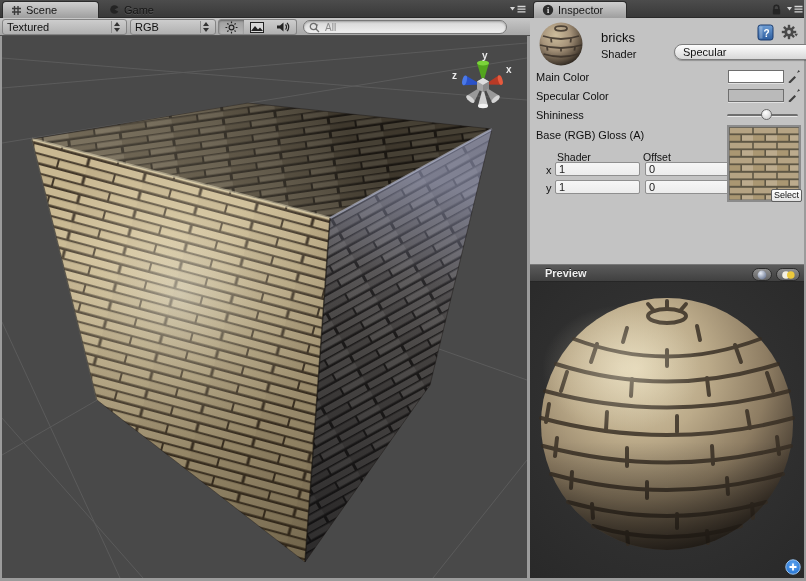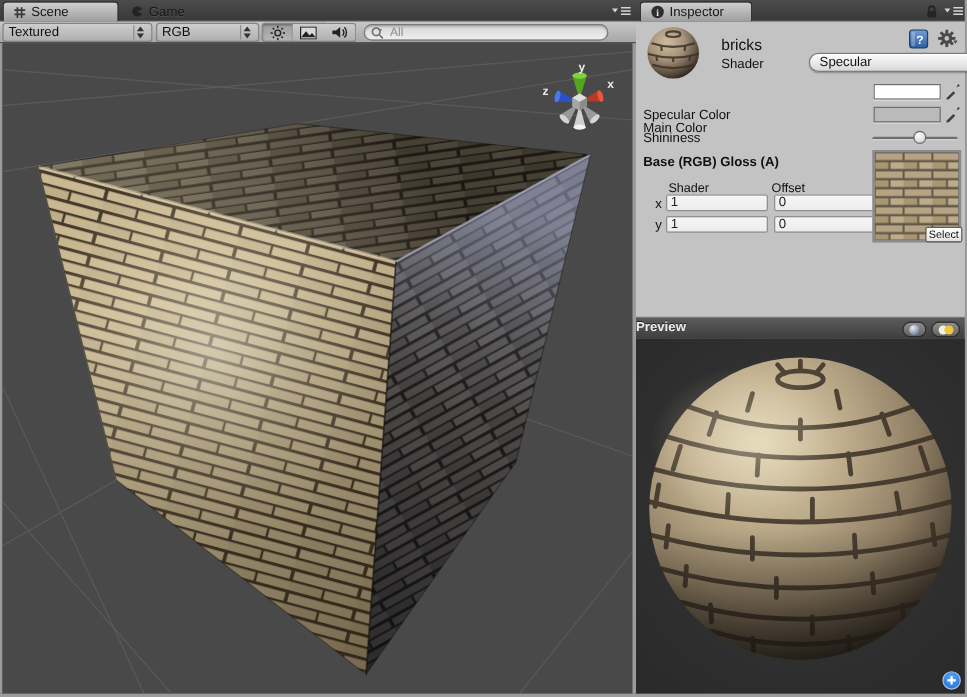--- a/index.html
+++ b/index.html
@@ -73,21 +73,21 @@
                background:#a8a8a8; border:2px solid #8b8b8b; box-shadow:0 0 0 1px #666 inset; }
   #select-btn { position:absolute; left:771px; top:189px; width:31px; height:13px;
                 background:linear-gradient(#ffffff,#e3e3e3); border:1px solid #5f5f5f;
                 border-radius:2px; font-size:9px; color:#111; text-align:center; line-height:11px; }
 
   
   #preview-header { position:absolute; left:530px; top:264px; width:274px; height:18px;
                     background:linear-gradient(#5b5b5b,#404040); border-top:1px solid #787878;
                     border-bottom:1px solid #262626; display:flex; align-items:center; }
   #preview-header .ptitle { font-size:11px; font-weight:bold; color:#efefef;
-                    text-shadow:0 -1px 0 #1f1f1f; padding-left:0; }
+                    text-shadow:0 -1px 0 #1f1f1f; padding-left:15px; }
   .pv-btn { position:absolute; top:3px; height:13px; border-radius:7px;
             background:linear-gradient(#8f8f8f,#636363); border:1px solid #2c2c2c;
             display:flex; align-items:center; justify-content:center; gap:1px; }
   #preview-body { position:absolute; left:530px; top:282px; width:274px; height:296px;
                   background:#2e2e2e; }
 
   svg { display:block; }
 </style>
 </head>
 <body>
@@ -366,21 +366,21 @@
         <rect x="6.8" y="0.8" width="2.4" height="14.4" transform="rotate(45 8 8)"></rect>
         <rect x="6.8" y="0.8" width="2.4" height="14.4" transform="rotate(90 8 8)"></rect>
         <rect x="6.8" y="0.8" width="2.4" height="14.4" transform="rotate(135 8 8)"></rect>
         <circle cx="8" cy="8" r="4.6"></circle>
       </g>
       <circle cx="8" cy="8" r="1.9" fill="#c3c3c3"></circle>
       <path d="M16 12 h4 l-2 3 z" fill="#4a4a4a" transform="translate(-1,-1) scale(0.9)"></path>
     </svg>
   </div>
 
-  <div class="ilabel" style="left:536px;top:71px;margin-top:30px;">Main Color</div>
+  <div class="ilabel" style="left:536px;top:71px;">Main Color</div>
   <div class="swatch" style="left: 728px; top: 70px; background: rgb(255, 255, 255);"></div>
   <div class="picker" style="left:787px;top:68px;">
     <svg width="15" height="15">
         <path d="M2 13.5 l5.5-5.5 1.5 1.5 -5.5 5.5 -2 0.5 z" fill="#3f3f3f"></path>
         <path d="M8 7 l2-2 1.5-3 1.5 1.5 -3 1.5 -2 2 z" fill="#3f3f3f"></path>
       </svg>
   </div>
 
   <div class="ilabel" style="left:536px;top:90px;">Specular Color</div>
   <div class="swatch" style="left: 728px; top: 89px; background: rgb(186, 186, 186);"></div>
@@ -389,21 +389,21 @@
         <path d="M2 13.5 l5.5-5.5 1.5 1.5 -5.5 5.5 -2 0.5 z" fill="#3f3f3f"></path>
         <path d="M8 7 l2-2 1.5-3 1.5 1.5 -3 1.5 -2 2 z" fill="#3f3f3f"></path>
       </svg>
   </div>
 
   <div class="ilabel" style="left:536px;top:109px;">Shininess</div>
   <div id="slider-track">
     <div id="shininess-thumb" style="left: calc(55% - 5px);"></div>
   </div>
 
-  <div class="ilabel" style="left:536px;top:129px;font-weight:bold;">Base (RGB) Gloss (A)</div>
+  <div class="ilabel" style="left:536px;top:129px;">Base (RGB) Gloss (A)</div>
 
   <div class="ilabel" style="left:557px;top:151px;font-size:10.5px;">Shader</div>
   <div class="ilabel" style="left:643px;top:151px;font-size:10.5px;">Offset</div>
 
   <div class="ilabel" style="left:546px;top:164px;">x</div>
   <input class="field" style="left: 555px; top: 162px; width: 85px;" readonly="" value="1">
   <input class="field" style="left: 645px; top: 162px; width: 85px;" readonly="" value="0">
 
   <div class="ilabel" style="left:546px;top:182px;">y</div>
   <input class="field" style="left: 555px; top: 180px; width: 85px;" readonly="" value="1">

